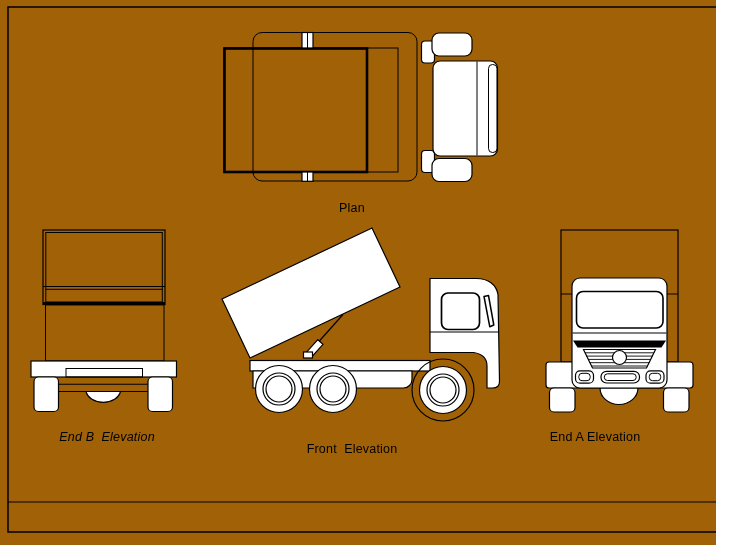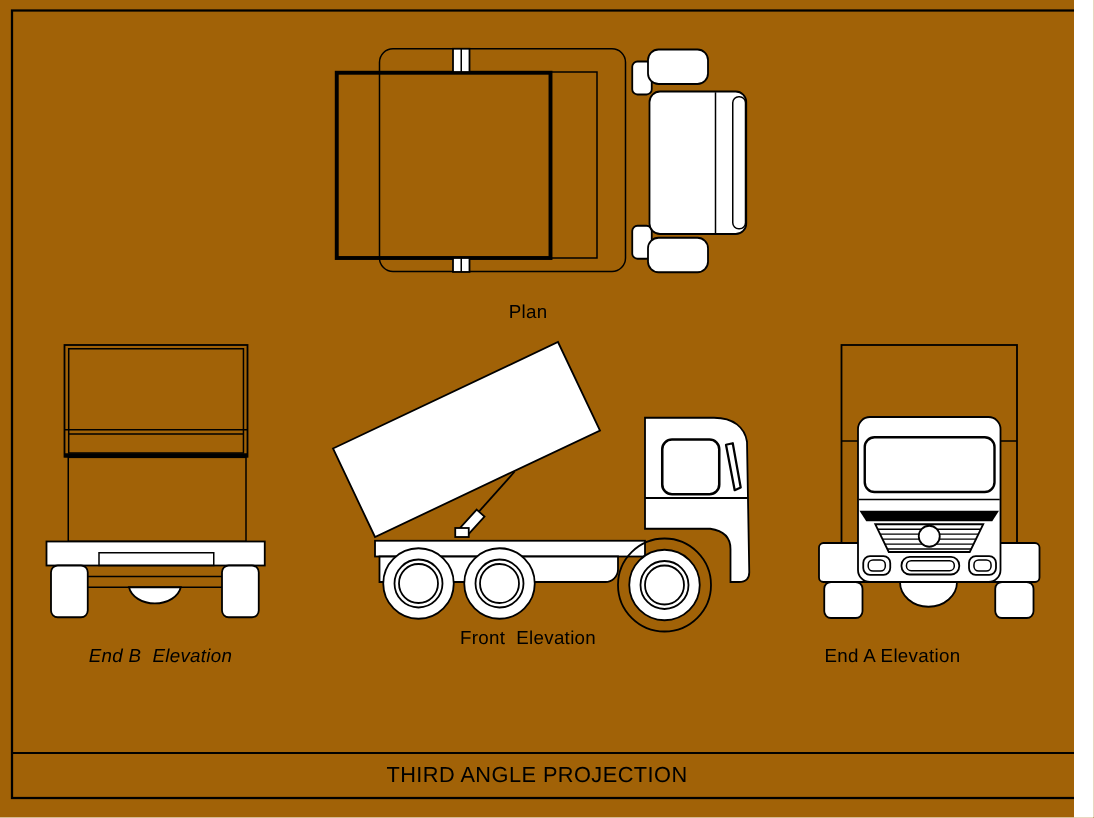--- a/index.html
+++ b/index.html
@@ -141,17 +141,16 @@
       </g>
       <g>
         <rect class="fw" x="646" y="370.8" width="18" height="12.4" rx="4.5" stroke-width="1.1"></rect>
         <rect class="ln1" x="649.3" y="373.3" width="11.4" height="7.4" rx="3.2"></rect>
       </g>
     </g>
   </svg>
 
   <div class="view-label" style="left:352px; top:200.5px;">Plan</div>
   <div class="view-label" style="left:107px; top:429.5px;font-style:italic;">End B  Elevation</div>
-  <div class="view-label" style="left:352px; top:418px;">Front  Elevation</div>
+  <div class="view-label" style="left:352px; top:442px;">Front  Elevation</div>
   <div class="view-label" style="left:595px; top:429.5px;">End A Elevation</div>
 
-  <div class="title-text">THIRD ANGLE PROJECTION</div>
 </div>
 
 </body></html>

